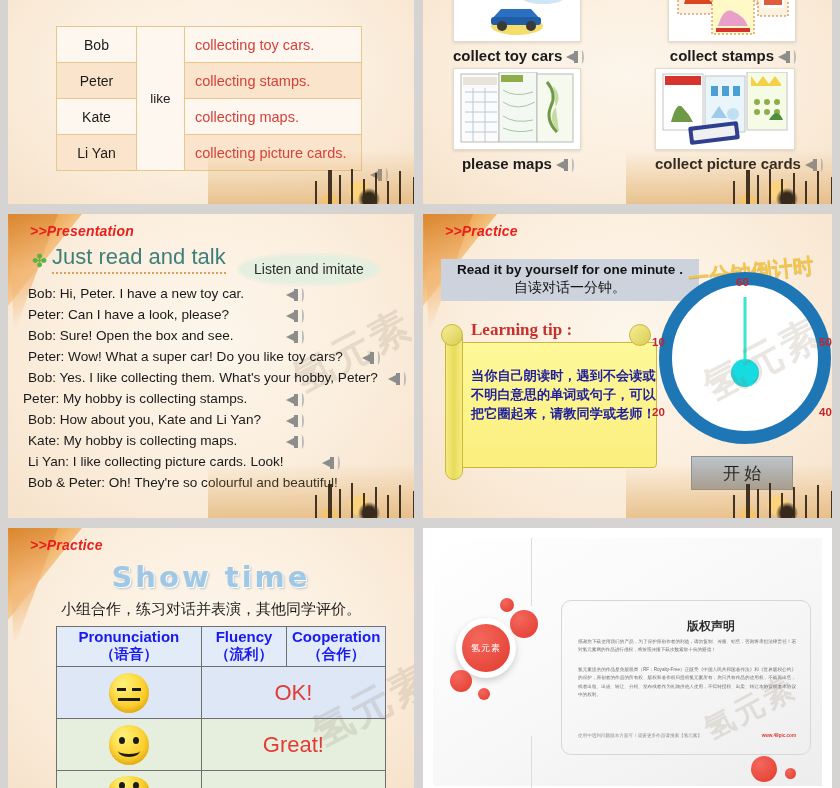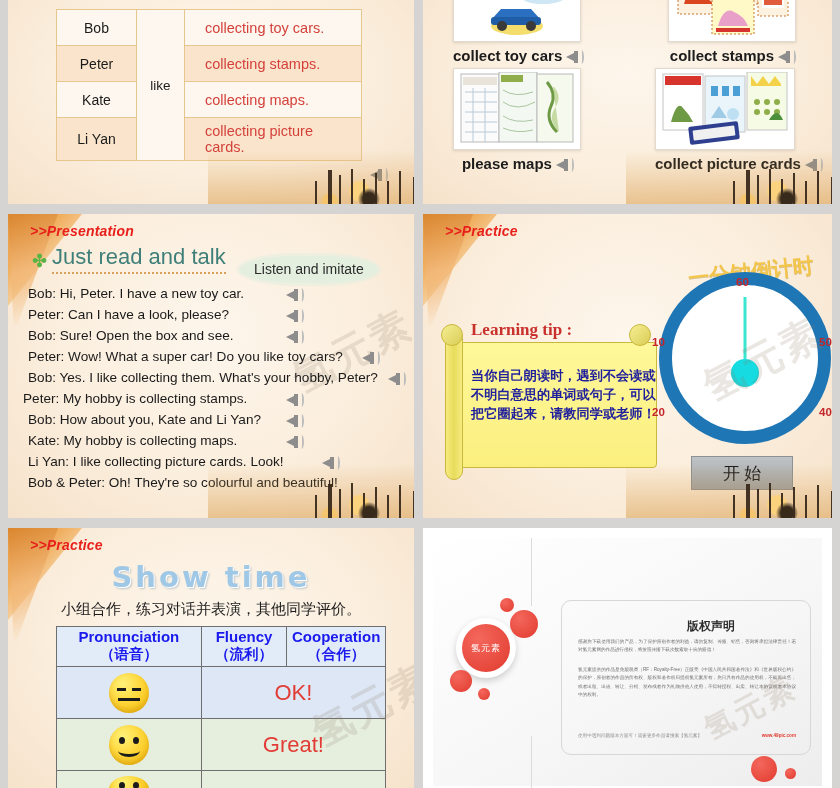--- a/index.html
+++ b/index.html
@@ -81,29 +81,29 @@
   .spk b{ position:absolute; left:8px; top:1px; width:4px;height:12px; background:#8d8d8d;}
   .spk u{ position:absolute; left:13px; top:0px; width:5px; height:14px;
     border-right:2px solid #bdbdbd; border-radius:0 50% 50% 0 / 0 50% 50% 0;}
 
   
   .s1-title{
     position:absolute; left:0; right:0; top:-10px; text-align:center;
     font-size:21px; font-weight:bold; color:#2b2b2b;
   }
   .s1-table{
-    position:absolute; left:48px; top:21px; width:306px;
+    position:absolute; left:48px; top:38px; width:306px;
     border-collapse:collapse; font-size:13.5px;
   }
   .s1-table td{
     border:1px solid #e6c78e; padding:5px 6px; height:36px;
   }
   .s1-table .nm { width:80px; text-align:center; color:#1b1b1b; font-size:14px;}
   .s1-table .lk { width:48px; text-align:center; color:#1b1b1b; background:#fdf7ef;}
-  .s1-table .hb { color:#d4413b; font-size:14.5px; padding-left:20px;}
+  .s1-table .hb { color:#d4413b; font-size:14.5px; padding-left:10px;}
   .rw-a td{ background:#fdf7ef; }
   .rw-b td{ background:#fae5cc; }
 
   
   .pic-cell{ position:absolute; }
   .pic-frame{
     background:#fff; border:1px solid #e3d9cc; padding:3px;
     box-shadow:0 1px 3px rgba(0,0,0,.12);
   }
   .pic-cap{
@@ -497,20 +497,24 @@
     <div class="line" style="left:20px; top:261px;"><span>Bob &amp; Peter: Oh! They're so colourful and beautiful!</span></div>
 
     <div class="grass"></div>
   </div>
 
   <div class="slide bg-warm" id="slide-4">
     <div class="ribbon"></div>
     <div class="ribbon2"></div>
     <div class="sec-head">&gt;&gt;Practice</div>
 
+    <div class="s4-band">
+      <div class="en">Read it by yourself for one minute .</div>
+      <div class="cn">自读对话一分钟。</div>
+    </div>
     <div class="s4-gold">一分钟倒计时</div>
 
     <div class="tip-title">Learning tip :</div>
     <div class="scroll"></div>
     <div class="scroll-roll l"></div>
     <div class="scroll-curl" style="left:18px; top:110px;"></div>
     <div class="scroll-curl" style="left:206px; top:110px;"></div>
     <div class="scroll-txt">当你自己朗读时，遇到不会读或不明白意思的单词或句子，可以把它圈起来，请教同学或老师！</div>
 
     <div class="clock">

